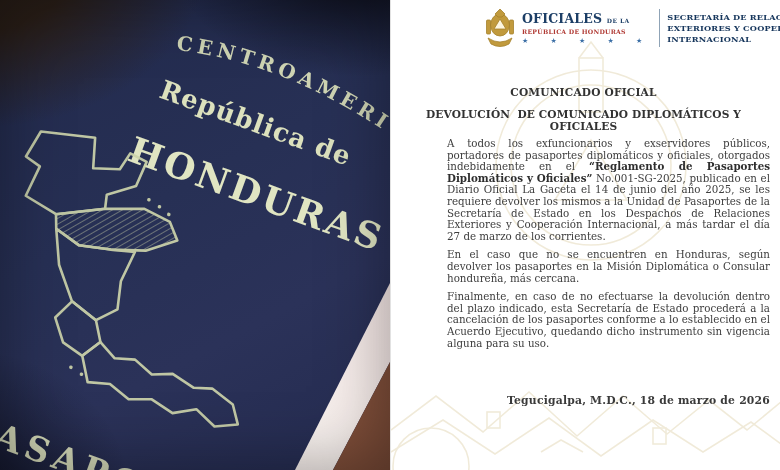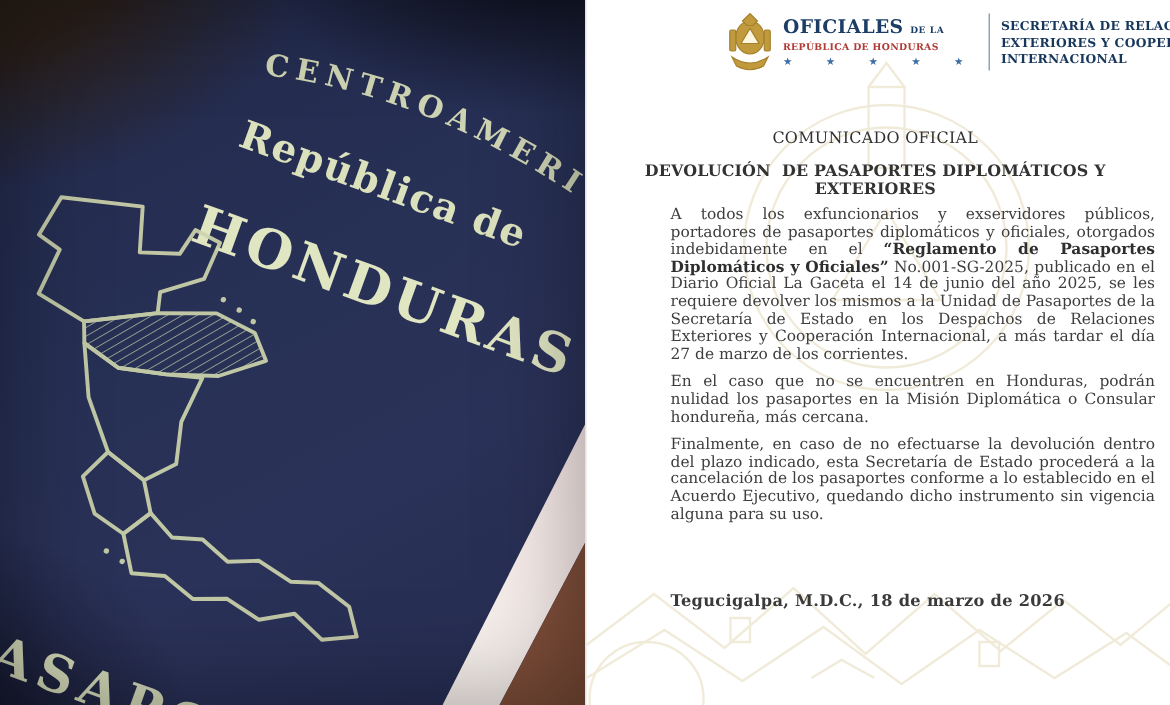--- a/index.html
+++ b/index.html
@@ -47,28 +47,28 @@
 
   .doc-header { position:absolute; top:8px; left:94px; display:flex; align-items:center; gap:7px; }
   .brand-block { display:flex; flex-direction:column; }
   .brand-top { font-size:12.5px; font-weight:bold; color:#1c3e66; letter-spacing:.2px; line-height:13px; white-space:nowrap; }
   .brand-top .de-la { font-size:6px; font-weight:bold; letter-spacing:.4px; }
   .brand-sub { font-size:6.2px; font-weight:bold; color:#b03a34; letter-spacing:.25px; margin-top:1px; white-space:nowrap; }
   .brand-stars { font-size:7px; color:#3a6ea5; letter-spacing:10px; margin-top:2px; line-height:8px; white-space:nowrap; }
   .header-divider { width:1px; height:38px; background:#8fa3b6; }
   .ministry-block { font-size:8.2px; font-weight:bold; color:#16365c; line-height:11px; letter-spacing:.2px; white-space:nowrap; }
 
-  .doc-title1 { position:absolute; top:86px;  left:10px; right:14px; text-align:center; font-weight:normal; font-size:10.6px; color:#323232; letter-spacing:.2px; }
+  .doc-title1 { position:absolute; top:86px;  left:10px; right:14px; text-align:center; font-weight:bold; font-size:10.6px; color:#323232; letter-spacing:.2px; }
   .doc-title2 { position:absolute; top:108px; left:10px; right:14px; text-align:center; font-weight:bold; font-size:10.6px; color:#323232; letter-spacing:.1px; white-space:pre-wrap; }
 
   .doc-body { position:absolute; top:138px; left:56px; right:10px; font-size:10.3px; line-height:11.6px; text-align:justify; }
   .doc-body p { margin:0 0 7px 0; }
   .doc-body b { color:#2e2e2e; }
 
-  .dateline { position:absolute; top:394px; left:56px; right:10px; text-align:left; font-weight:bold; font-size:10.8px; color:#3a3a3a; letter-spacing:.2px; }
+  .dateline { position:absolute; top:394px; left:56px; right:10px; text-align:right; font-weight:bold; font-size:10.8px; color:#3a3a3a; letter-spacing:.2px; }
 </style>
 </head>
 <body>
 
 <div class="screenshot">
 
   <div class="photo">
 
     <svg class="passport-art" width="390" height="470" viewBox="0 0 390 470">
       <defs>
@@ -154,24 +154,24 @@
         <div class="header-divider"></div>
 
         <div class="ministry-block">
           <div>SECRETARÍA DE RELACIONES</div>
           <div>EXTERIORES Y COOPERACIÓN</div>
           <div>INTERNACIONAL</div>
         </div>
       </div>
 
       <div class="doc-title1">COMUNICADO OFICIAL</div>
-      <div class="doc-title2">DEVOLUCIÓN  DE PASAPORTES DIPLOMÁTICOS Y EXTERIORES</div>
+      <div class="doc-title2">DEVOLUCIÓN  DE COMUNICADO DIPLOMÁTICOS Y OFICIALES</div>
 
       <div class="doc-body">
         <p><span>A todos los exfuncionarios y exservidores públicos, portadores de pasaportes diplomáticos y oficiales, otorgados indebidamente en el </span><b>“Reglamento de Pasaportes Diplomáticos y Oficiales”</b><span> No.001-SG-2025, publicado en el Diario Oficial La Gaceta el 14 de junio del año 2025, se les requiere devolver los mismos a la Unidad de Pasaportes de la Secretaría de Estado en los Despachos de Relaciones Exteriores y Cooperación Internacional, a más tardar el día 27 de marzo de los corrientes.</span></p>
-        <p>En el caso que no se encuentren en Honduras, podrán nulidad los pasaportes en la Misión Diplomática o Consular hondureña, más cercana.</p>
+        <p>En el caso que no se encuentren en Honduras, según devolver los pasaportes en la Misión Diplomática o Consular hondureña, más cercana.</p>
         <p>Finalmente, en caso de no efectuarse la devolución dentro del plazo indicado, esta Secretaría de Estado procederá a la cancelación de los pasaportes conforme a lo establecido en el Acuerdo Ejecutivo, quedando dicho instrumento sin vigencia alguna para su uso.</p>
       </div>
 
       <div class="dateline">Tegucigalpa, M.D.C., 18 de marzo de 2026</div>
     </div>
   </div>
 </div>
 
 </body></html>

